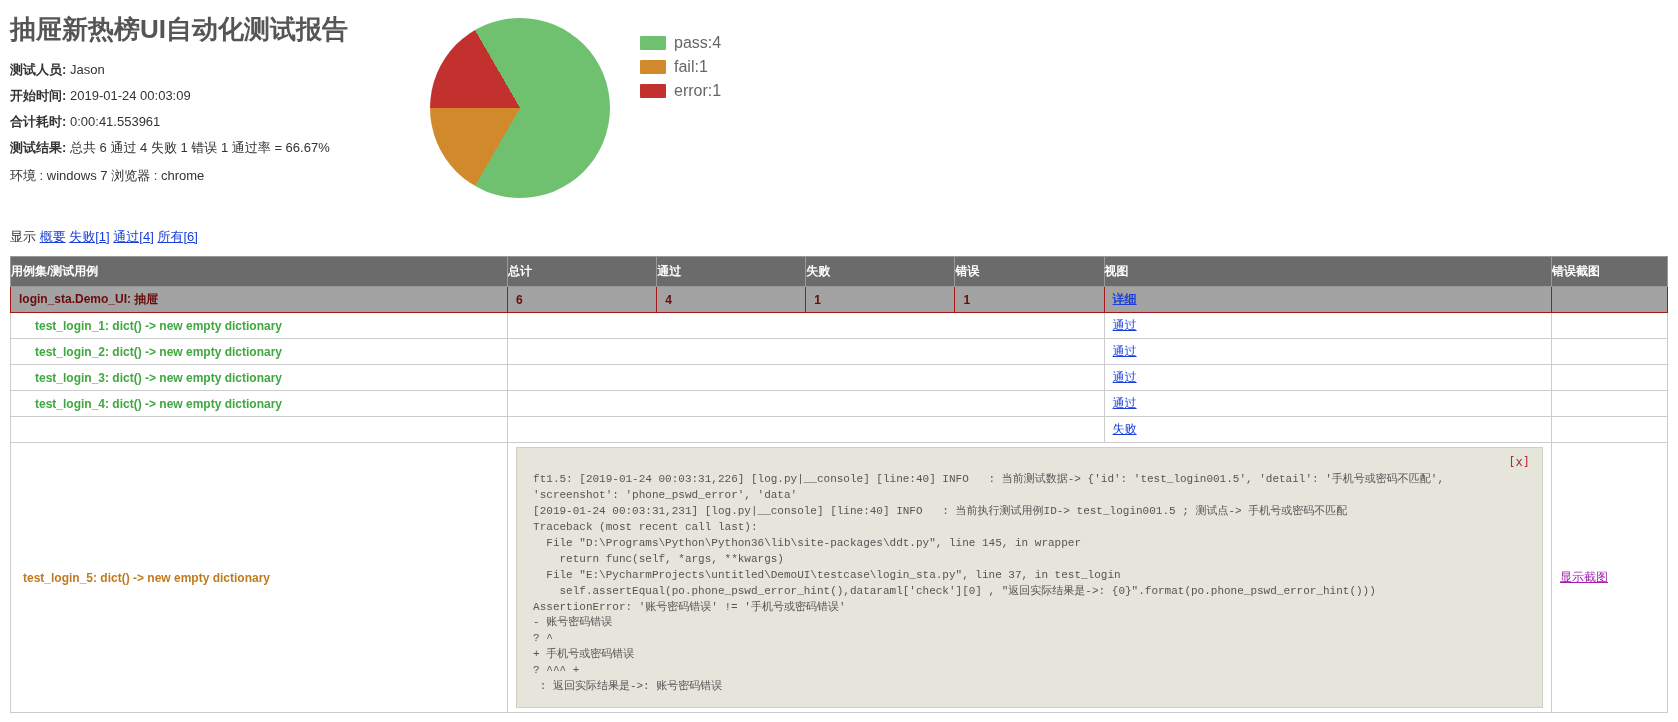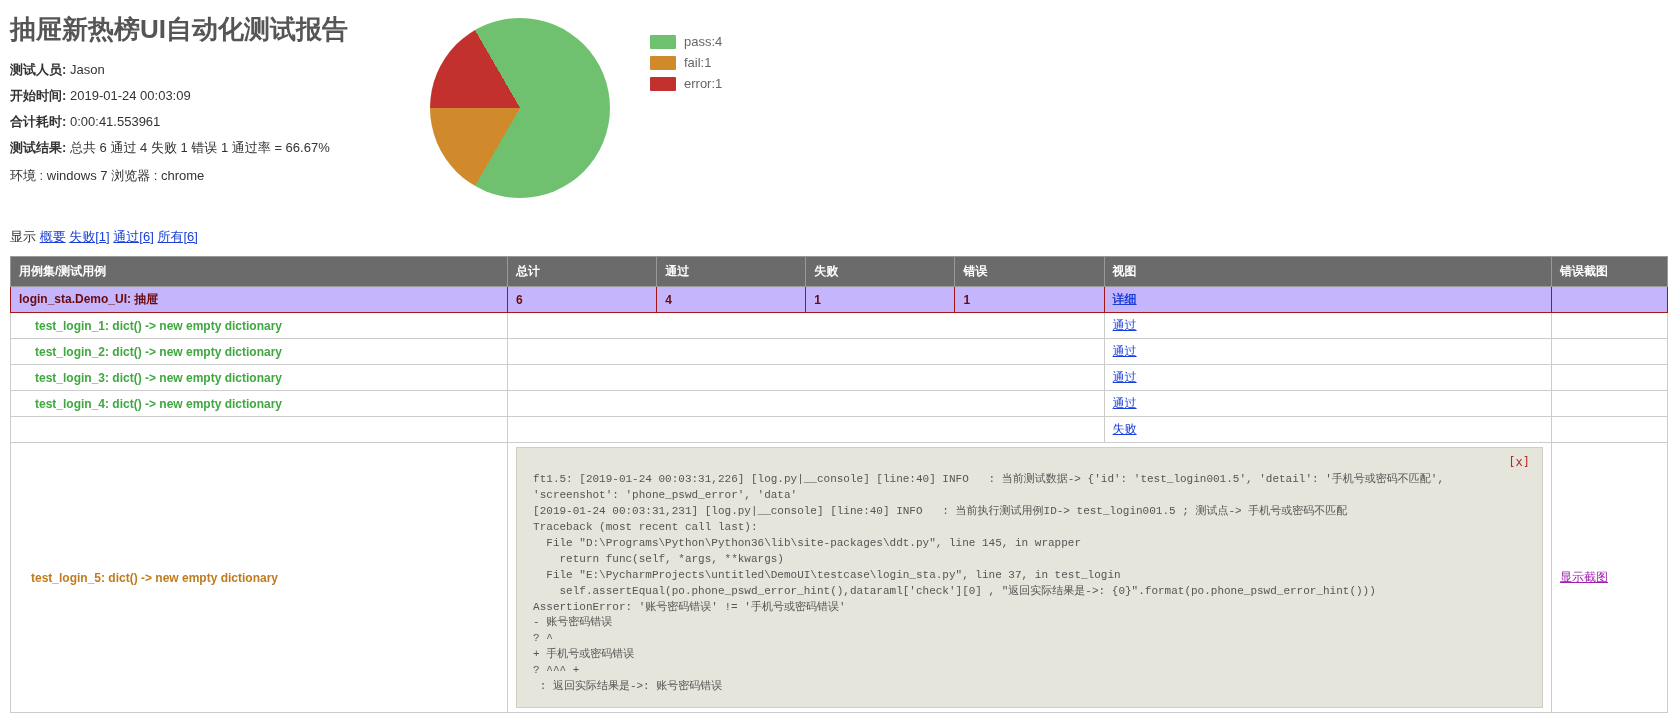--- a/index.html
+++ b/index.html
@@ -20,55 +20,55 @@
     margin: 4px 0 14px 0;
   }
   .meta-line { margin: 8px 0; font-size: 13px; }
   .meta-line b { font-weight: bold; }
   .env-line { margin-top: 10px; font-size: 13px; }
   .chart-block { display: flex; align-items: flex-start; gap: 30px; padding-top: 10px; }
   .pie {
     width: 180px; height: 180px; border-radius: 50%;
   }
   .legend { padding-top: 10px; }
-  .legend-row { display: flex; align-items: center; gap: 8px; margin: 6px 10px; font-size: 13px; color: #666; }
+  .legend-row { display: flex; align-items: center; gap: 8px; margin: 6px 0; font-size: 16px; color: #666; }
   .swatch { width: 26px; height: 14px; border-radius: 1px; }
   .filter-row { margin-top: 30px; font-size: 13px; }
   .filter-row a { color: #1a3fd9; text-decoration: underline; cursor: pointer; }
   table {
     width: 100%;
     border-collapse: collapse;
     margin-top: 10px;
     table-layout: fixed;
     font-size: 12px;
   }
   th {
     background: #6b6b6b;
     color: #fff;
-    padding: 6px 8px;
+    padding: 6px 0;
     text-align: left;
     font-weight: bold;
     border: 1px solid #999;
   }
   td {
     border: 1px solid #ccc;
     padding: 4px 8px;
     vertical-align: middle;
   }
   tr.suite-row td {
-    background: #c4b5fd;
+    background: #a3a3a3;
     color: #6b0a0a;
     font-weight: bold;
     border-color: #a51616;
   }
   tr.suite-row a.suite-link { color: #1a3fd9; text-decoration: underline; }
   tr.pass-row .case-name { color: #3fa83f; font-weight: bold; padding-left: 24px; }
   tr.pass-row .result a { color: #1a3fd9; text-decoration: underline; }
   tr.fail-head .result a { color: #1a3fd9; text-decoration: underline; }
-  tr.fail-row td.case-name { color: #c07b1f; font-weight: bold; padding-left: 20px; vertical-align: middle; }
+  tr.fail-row td.case-name { color: #c07b1f; font-weight: bold; padding-left: 12px; vertical-align: middle; }
   .trace {
     background: #e6e5db;
     color: #555;
     padding: 24px 16px 12px 16px;
     font-family: "Courier New", monospace;
     font-size: 11px;
     white-space: pre-wrap;
     line-height: 1.45;
     position: relative;
     border: 1px solid #d0cfc2;
@@ -131,21 +131,21 @@
         <span>error:1</span>
       </div>
     </div>
   </div>
 </div>
 
 <div class="filter-row">
   <span>显示</span>
   <a>概要</a>
   <a>失败[1]</a>
-  <a>通过[6]</a>
+  <a>通过[4]</a>
   <a>所有[6]</a>
 </div>
 
 <table>
   <colgroup>
     <col class="col-name">
       <col class="col-total">
       <col class="col-pass">
     <col class="col-fail">
       <col class="col-err">

